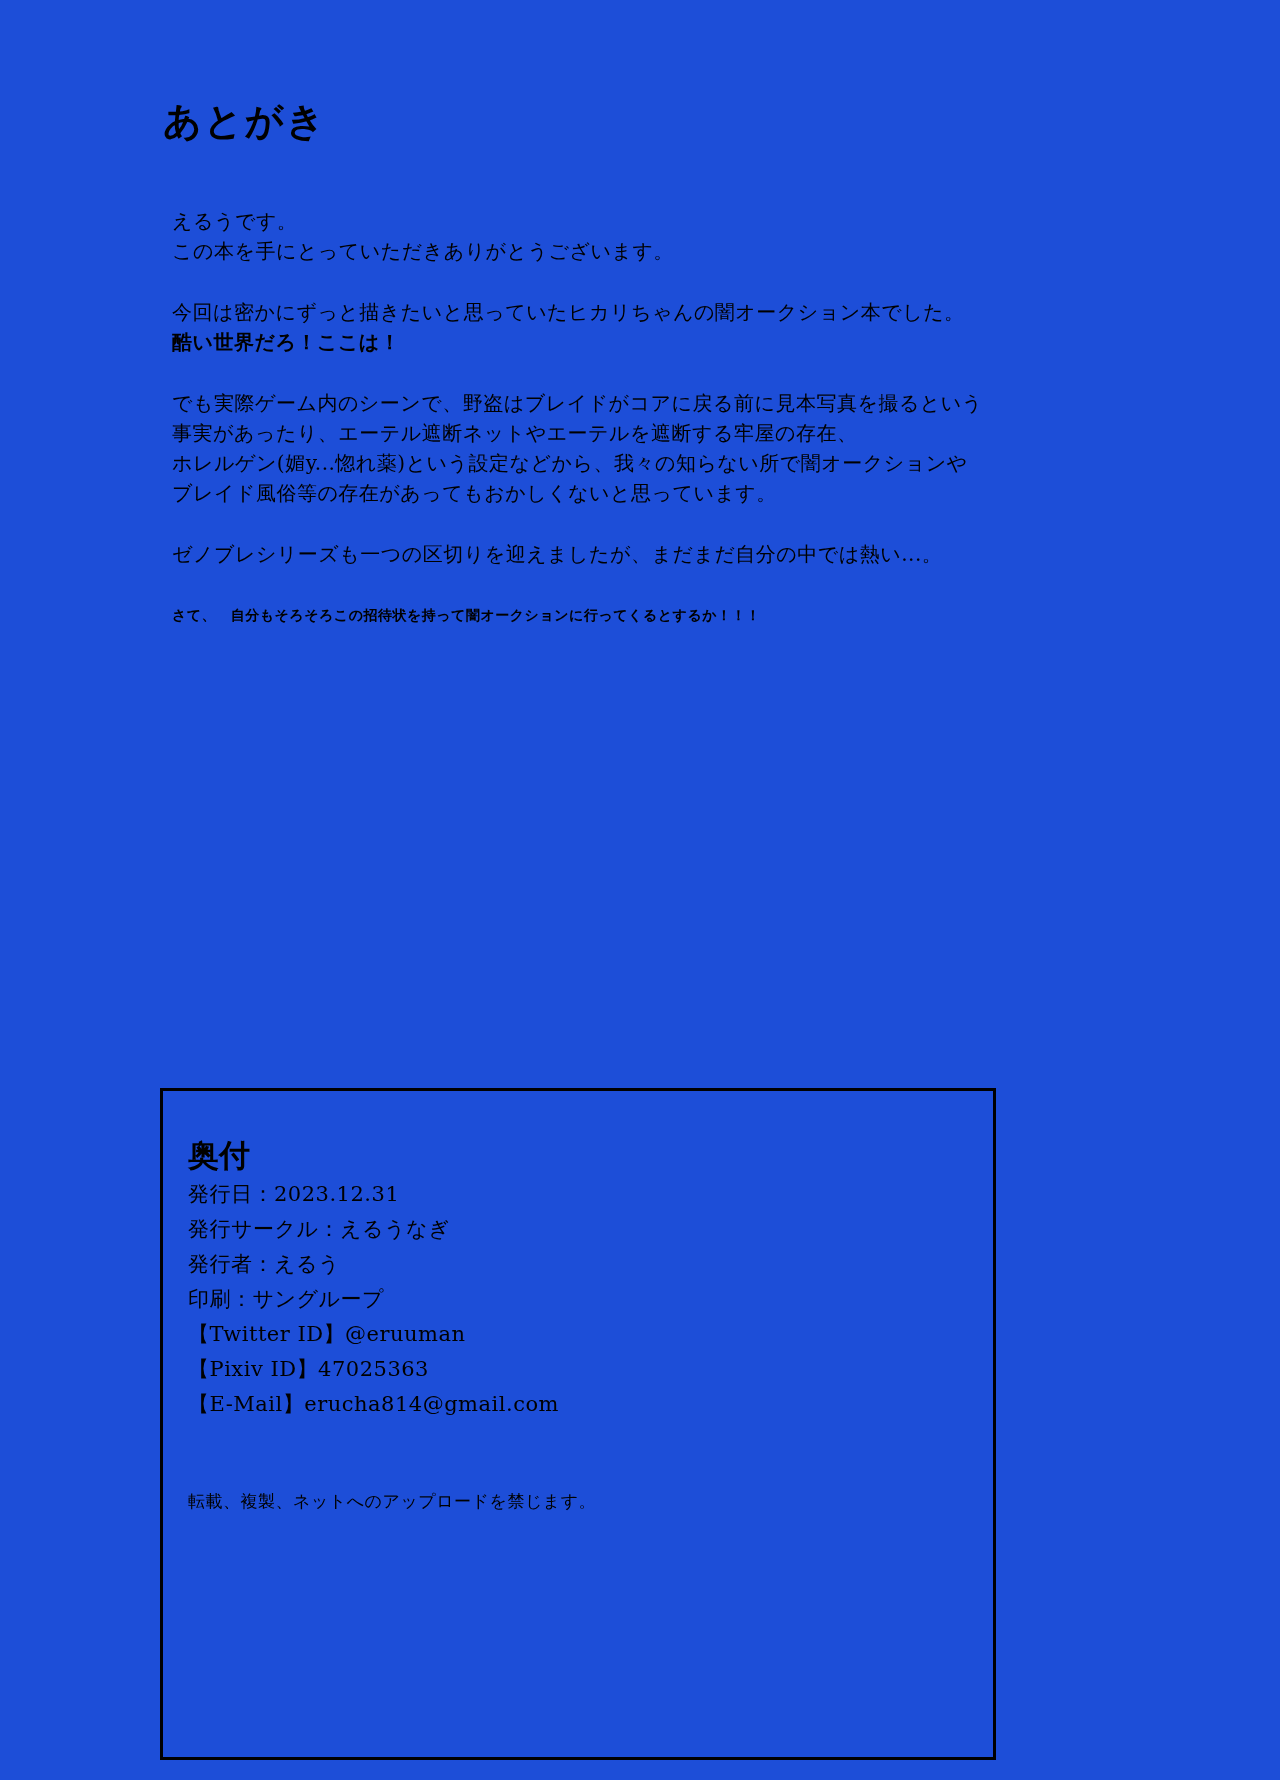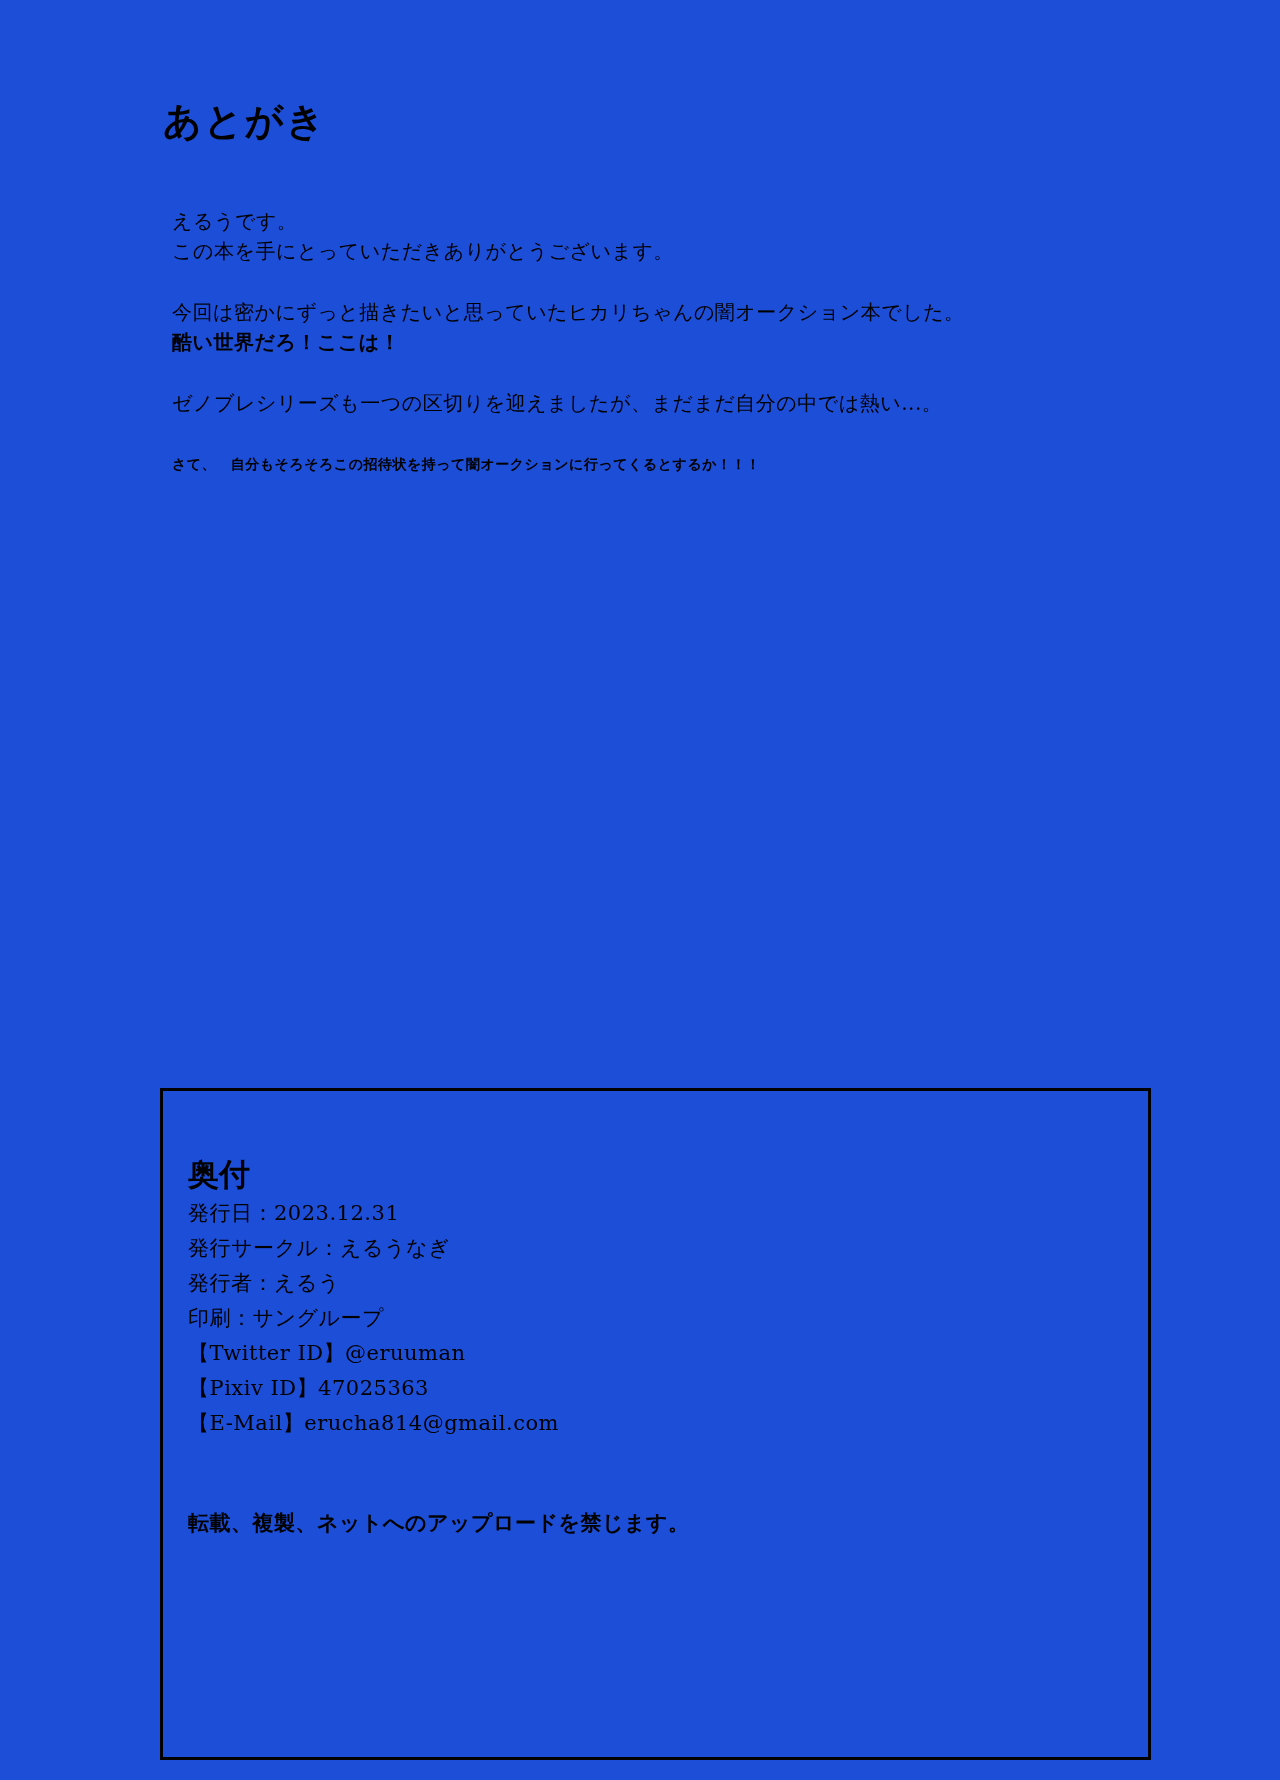--- a/index.html
+++ b/index.html
@@ -46,43 +46,43 @@
     font-weight: 700;
   }
   .closing-line {
     font-size: 14px;
   }
   
   .colophon {
     position: absolute;
     left: 160px;
     top: 1088px;
-    width: 991px;
+    width: 836px;
     height: 672px;
     border: 3px solid #000000;
     box-sizing: border-box;
-    padding: 63px 30px 0 25px;
+    padding: 44px 30px 0 25px;
   }
   .colophon-title {
     margin: 0;
     font-family: "DejaVu Sans", "Liberation Sans", sans-serif;
     font-size: 31px;
     font-weight: 700;
     color: #000000;
   }
   .colophon-info {
     font-size: 21px;
     line-height: 35px;
     letter-spacing: 0.5px;
   }
   .colophon-notice {
     margin-top: 68px;
     font-family: "DejaVu Sans", "Liberation Sans", sans-serif;
-    font-size: 21px;
-    font-weight: 700;
+    font-size: 17px;
+    font-weight: 400;
     letter-spacing: 0.5px;
   }
 </style>
 </head>
 <body>
 
 <div class="page">
 
   <h1 class="afterword-title">あとがき</h1>
 
@@ -91,20 +91,26 @@
     <p>
       <span class="line">えるうです。</span>
       <span class="line">この本を手にとっていただきありがとうございます。</span>
     </p>
 
     <p>
       <span class="line">今回は密かにずっと描きたいと思っていたヒカリちゃんの闇オークション本でした。</span>
       <span class="line bold-gothic">酷い世界だろ！ここは！</span>
     </p>
 
+    <p>
+      <span class="line">でも実際ゲーム内のシーンで、野盗はブレイドがコアに戻る前に見本写真を撮るという</span>
+      <span class="line">事実があったり、エーテル遮断ネットやエーテルを遮断する牢屋の存在、</span>
+      <span class="line">ホレルゲン(媚y...惚れ薬)という設定などから、我々の知らない所で闇オークションや</span>
+      <span class="line">ブレイド風俗等の存在があってもおかしくないと思っています。</span>
+    </p>
 
 
     <p>
       <span class="line">ゼノブレシリーズも一つの区切りを迎えましたが、まだまだ自分の中では熱い...。</span>
     </p>
 
     <p>
       <span class="line bold-gothic closing-line">さて、　自分もそろそろこの招待状を持って闇オークションに行ってくるとするか！！！</span>
     </p>
 

